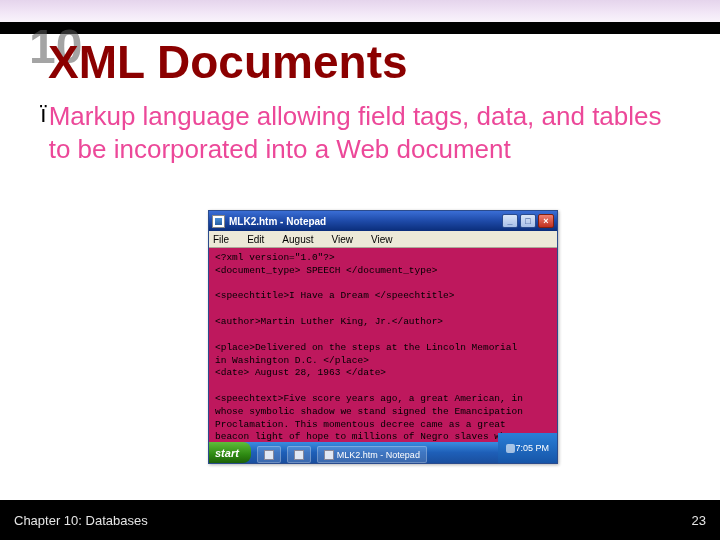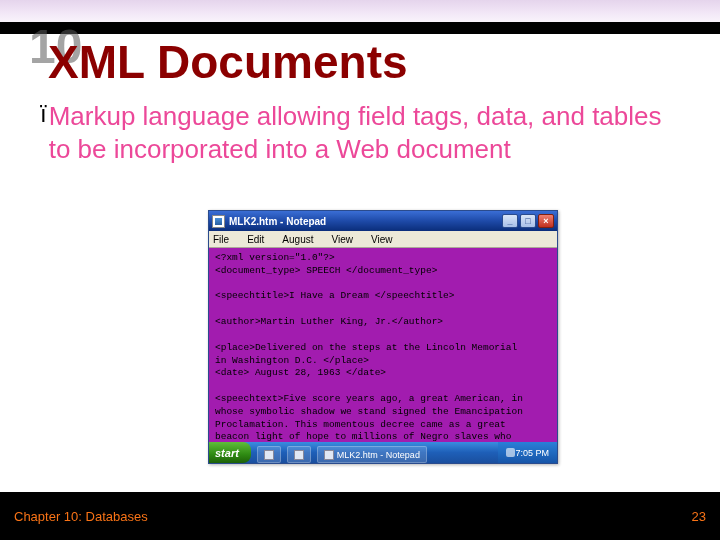--- a/index.html
+++ b/index.html
@@ -67,21 +67,21 @@
     line-height: 1.25;
     color: #ec4899;
   }
   .notepad-window {
     position: absolute;
     top: 210px;
     left: 208px;
     width: 350px;
     height: 254px;
     border: 1px solid #2a4b8d;
-    background: #a21caf;
+    background: #be185d;
     box-shadow: 1px 1px 3px rgba(0,0,0,0.3);
     font-family: "Courier New", monospace;
   }
   .titlebar {
     height: 20px;
     background: linear-gradient(to bottom, #3a6ed5 0%, #1e4aa8 50%, #0a2d7a 100%);
     color: #fff;
     display: flex;
     align-items: center;
     padding: 0 3px;
@@ -167,34 +167,34 @@
     border-radius: 2px;
     color: #fff;
     font-size: 9px;
     display: flex; align-items: center; gap: 3px;
   }
   .task-item .ticon {
     width: 10px; height: 10px; background: #e0e8f4; border: 1px solid #889;
   }
   .tray {
     margin-left: auto;
-    height: 21px;
+    height: 30px;
     padding: 0 8px;
     background: linear-gradient(to bottom,#2a7fd8,#1655a8);
     color: #fff;
     font-size: 9px;
     display: flex; align-items: center; 
   }
   .tray .ticon { width: 9px; height: 9px; background: rgba(255,255,255,0.6); border-radius: 2px; }
   .footer {
     position: absolute;
     bottom: 0; left: 0; right: 0;
-    height: 48px;
+    height: 40px;
     background: #000;
-    color: #f97316;
+    color: #e5e5e5;
     font-size: 13px;
     display: flex;
     align-items: center;
     justify-content: space-between;
     padding: 0 14px;
   }
 </style>
 </head>
 <body>
 

